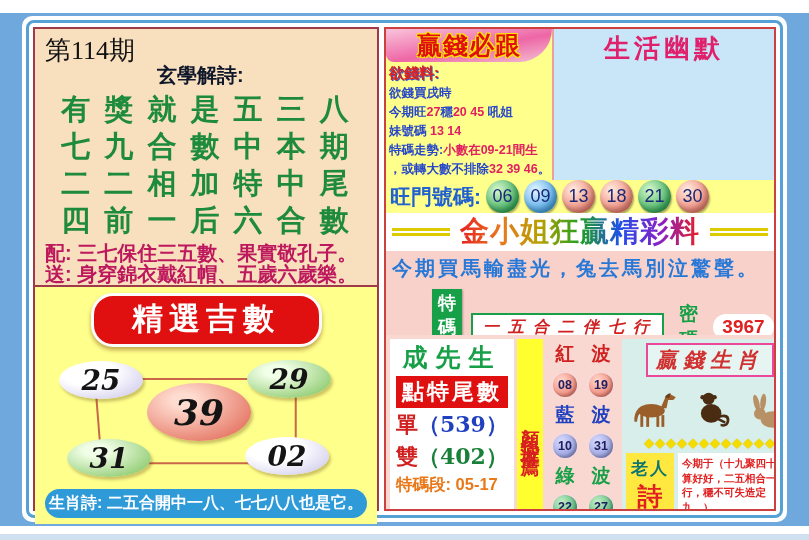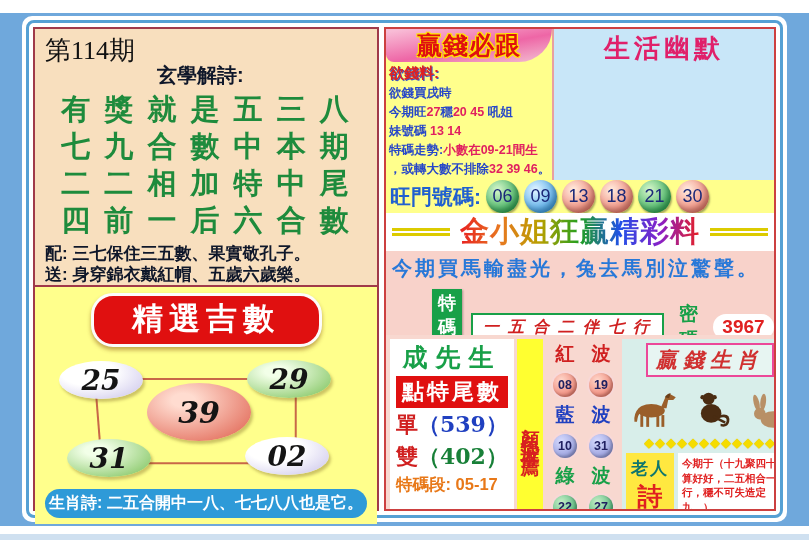--- a/index.html
+++ b/index.html
@@ -14,34 +14,34 @@
        padding:4px;display:flex;gap:5px;background:#ffffff;}
 
   
   .left-col{width:346px;border:2px solid #A03A4A;background:#F8DFBE;display:flex;
        flex-direction:column;box-sizing:border-box;}
   .beige{padding:4px 10px 2px 10px;height:256px;box-sizing:border-box;}
   .issue{font-family:"Liberation Serif","DejaVu Serif",serif;font-size:26px;color:#111;}
   .poem-title{font-size:20px;font-weight:bold;color:#0f172a;margin:-6px 0 2px 112px;}
   .poem-line{font-family:"DejaVu Serif",serif;font-size:29px;line-height:37px;font-weight:bold;
        color:#1E8B3C;text-align:center;letter-spacing:2px;white-space:nowrap;}
-  .peisong{margin-top:4px;font-size:17px;font-weight:bold;color:#0f172a;line-height:21px;white-space:nowrap;}
+  .peisong{margin-top:4px;font-size:20px;font-weight:bold;color:#be185d;line-height:21px;white-space:nowrap;}
   .yellow{flex:1;background:#FFFF8C;border-top:2px solid #A03A4A;padding:4px 8px;display:flex;
        flex-direction:column;box-sizing:border-box;}
   .lucky-banner{width:225px;margin:2px auto 0 auto;background:#E01010;border:3px solid #FCFCFC;
        border-radius:22px;box-shadow:0 3px 4px rgba(120,60,0,.45);color:#fff;font-weight:bold;
        font-size:31px;letter-spacing:6px;text-align:center;padding:2px 0 4px 0;}
   .diagram{position:relative;height:132px;margin-top:6px;}
   .diagram svg.links{position:absolute;inset:0;}
   .oval{position:absolute;width:84px;height:38px;border-radius:50%;display:flex;align-items:center;
        justify-content:center;font-family:"DejaVu Serif",serif;font-style:italic;font-weight:bold;
        font-size:28px;color:#141414;box-shadow:2px 3px 3px rgba(90,60,10,.3);}
   .oval.lav{background:radial-gradient(ellipse at 35% 30%,#FFFFFF 35%,#CFC9EC 90%);}
   .oval.grn{background:radial-gradient(ellipse at 35% 30%,#F2FFE8 15%,#85C665 90%);}
-  .oval.big{width:104px;height:58px;font-size:30px;
+  .oval.big{width:104px;height:58px;font-size:36px;
        background:radial-gradient(ellipse at 35% 30%,#FFDCD0 12%,#E26A58 90%);}
   .zodiac-bar{margin:4px 2px 2px 2px;background:#2E9AD8;border-radius:16px;color:#fff;
        font-weight:bold;font-size:16px;text-align:center;padding:4px 2px;white-space:nowrap;}
 
   
   .right-col{flex:1;border:2px solid #CC4040;background:#ffffff;display:flex;flex-direction:column;
        box-sizing:border-box;overflow:hidden;}
   .sec-top{height:152px;display:flex;}
   .win-panel{width:168px;background:#FFFF8C;box-sizing:border-box;border-right:2px solid #E8A0A0;}
   .win-header{height:33px;background:linear-gradient(170deg,#F8BCD6 5%,#EE66A6 55%,#F2B6CE 95%);

